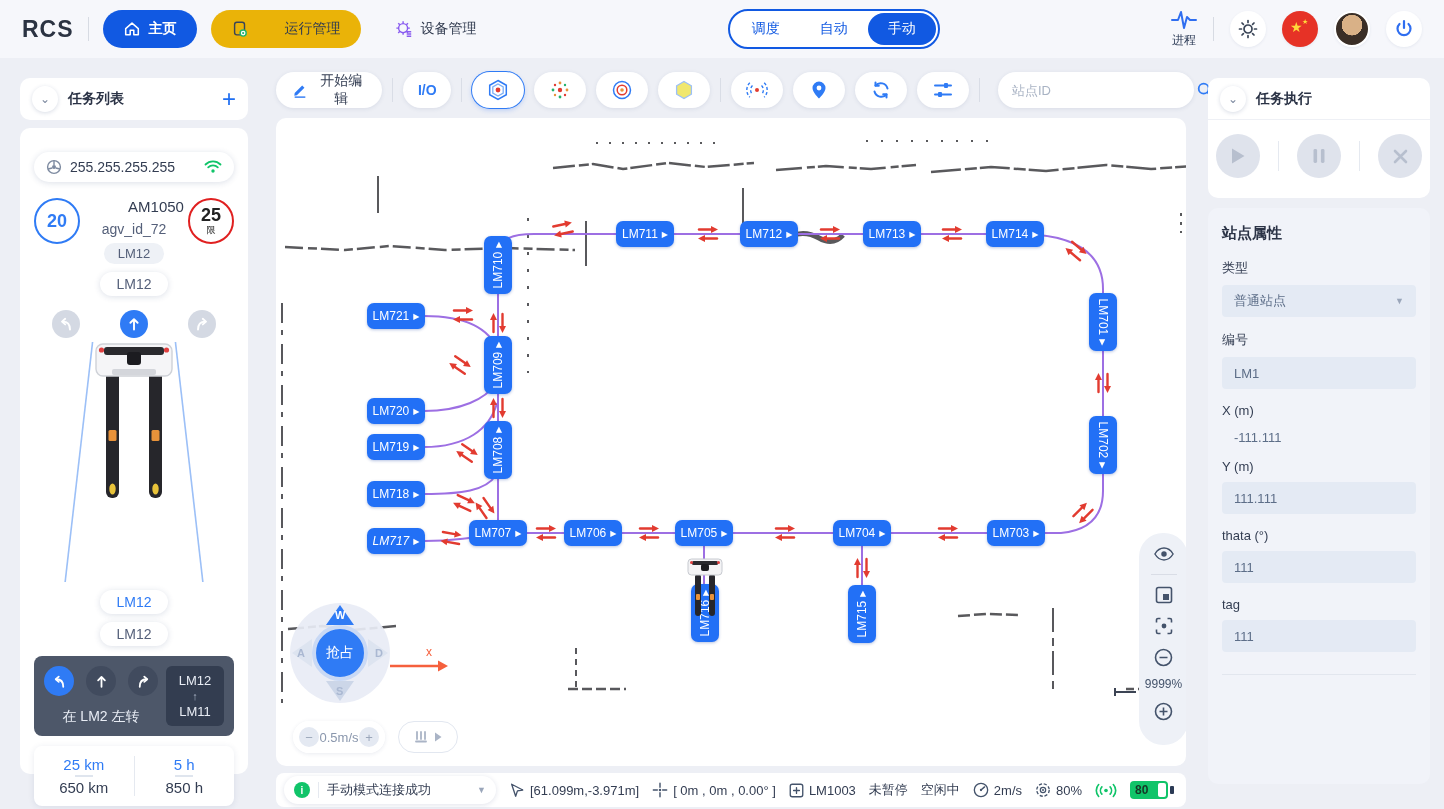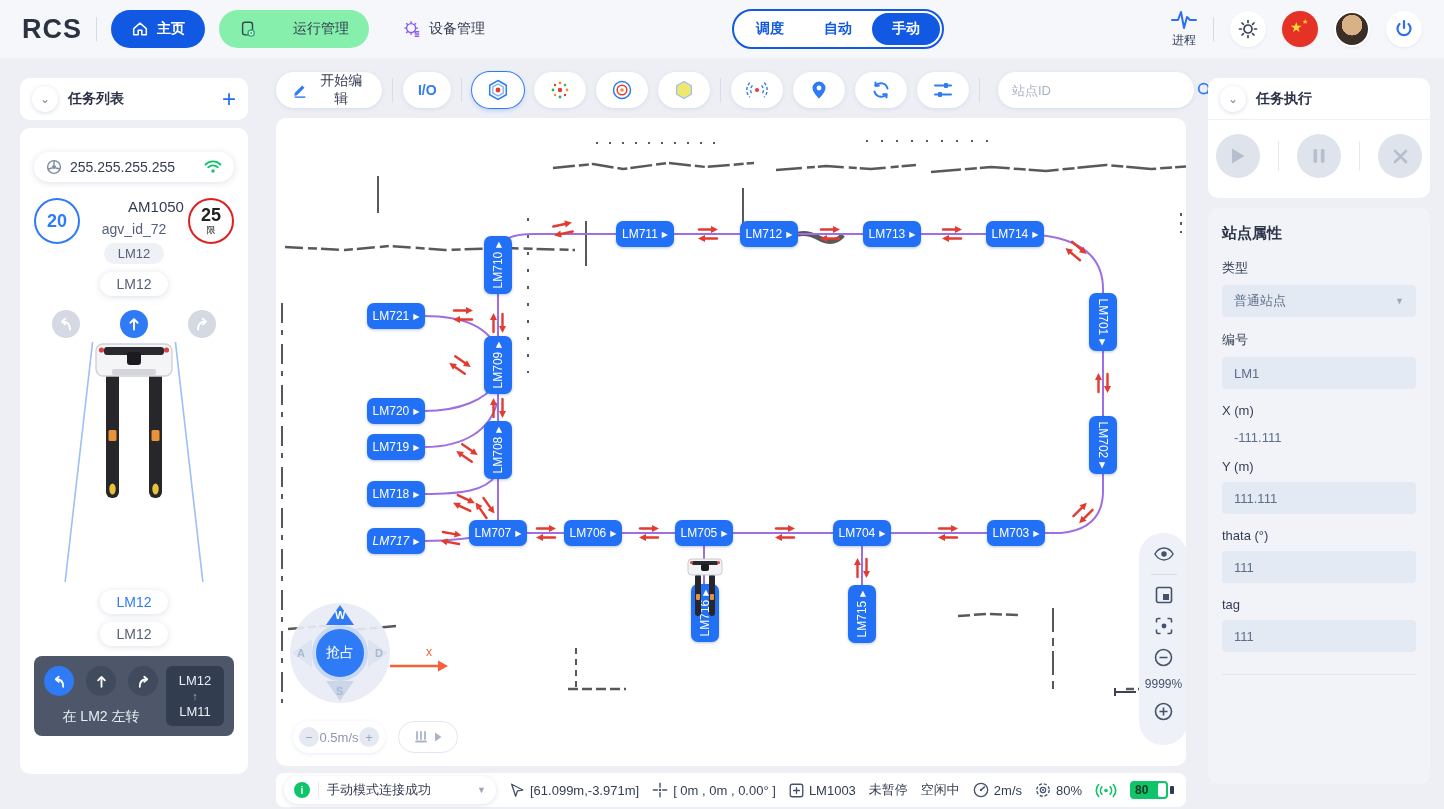--- a/index.html
+++ b/index.html
@@ -3,28 +3,28 @@
 <meta charset="utf-8">
 <style>
   * { margin:0; padding:0; box-sizing:border-box; }
   html,body { width:1444px; height:809px; overflow:hidden; }
   body { font-family:"Liberation Sans","DejaVu Sans",sans-serif; background:#edeff5; color:#2b3a55; font-size:13px; }
   #app { position:relative; width:1444px; height:809px; }
 
   
   #topnav { position:absolute; left:0; top:0; width:1444px; height:58px; background:#f6f7fb; display:flex; align-items:center; justify-content:space-between; padding:0 22px; }
   .nav-left { display:flex; align-items:center; gap:14px; }
-  .logo { font-size:27px; font-weight:700; color:#2b3342; letter-spacing:1px; }
+  .logo { font-size:23px; font-weight:700; color:#2b3342; letter-spacing:1px; }
   .vdiv { width:1px; height:24px; background:#d7dbe3; }
   .nav-tabs { display:flex; align-items:center; gap:14px; }
   .nav-pill { display:flex; align-items:center; gap:8px; border:none; cursor:pointer; font-size:14px; height:38px; padding:0 20px; border-radius:20px; background:transparent; color:#323c50; }
   .nav-pill.active { background:#1159e2; color:#fff; font-weight:700; }
-  .nav-pill.gray { background:#86efac;gap:36px; }
+  .nav-pill.gray { background:#eab308;gap:36px; }
   .mode-seg { display:flex; align-items:center; background:#fff; border:2px solid #1159e2; border-radius:22px; padding:2px; height:40px; }
-  .seg { border:none; background:transparent; color:#1159e2; font-weight:700; font-size:14px; width:68px; height:32px; border-radius:16px; cursor:pointer; }
+  .seg { border:none; background:transparent; color:#1159e2; font-weight:400; font-size:14px; width:68px; height:32px; border-radius:16px; cursor:pointer; }
   .seg.active { background:#1159e2; color:#fff; }
   .nav-right { display:flex; align-items:center; gap:16px; }
   .process { display:flex; flex-direction:column; align-items:center; gap:1px; cursor:pointer; font-size:12px; color:#2b3a55; }
   .round-btn { width:36px; height:36px; border-radius:50%; background:#fff; display:flex; align-items:center; justify-content:center; cursor:pointer; box-shadow:0 1px 3px rgba(40,60,110,.08); }
   .flag { background:#e63226; position:relative; overflow:hidden; }
   .flag .star { color:#ffd83a; font-size:14px; position:absolute; left:8px; top:8px; }
   .flag .star.s { font-size:7px; left:20px; top:7px; }
   .avatar { background:radial-gradient(circle at 50% 38%, #d9b187 0 40%, #3a2e26 41% 100%); border:2px solid #fff; }
 
   
@@ -350,20 +350,32 @@
           </div>
           <div class="nd-text">在 LM2 左转</div>
         </div>
         <div class="nd-right">
           <span>LM12</span>
           <span class="up">↑</span>
           <span>LM11</span>
         </div>
       </div>
 
+      <div class="stats">
+        <div class="stat">
+          <span class="v1">25 km</span>
+          <span class="dash"></span>
+          <span class="v2">650 km</span>
+        </div>
+        <div class="stat">
+          <span class="v1">5 h</span>
+          <span class="dash"></span>
+          <span class="v2">850 h</span>
+        </div>
+      </div>
     </div>
   </aside>
 
   <section id="main">
 
     <div id="map-toolbar">
       <button class="tbtn txt">
         <span>
             <svg width="16" height="16" viewBox="0 0 18 18">
               <path d="M3,12.5 L11.5,4 L14,6.5 L5.5,15 L2.6,15.4 Z" fill="#2f7bf5"></path>

